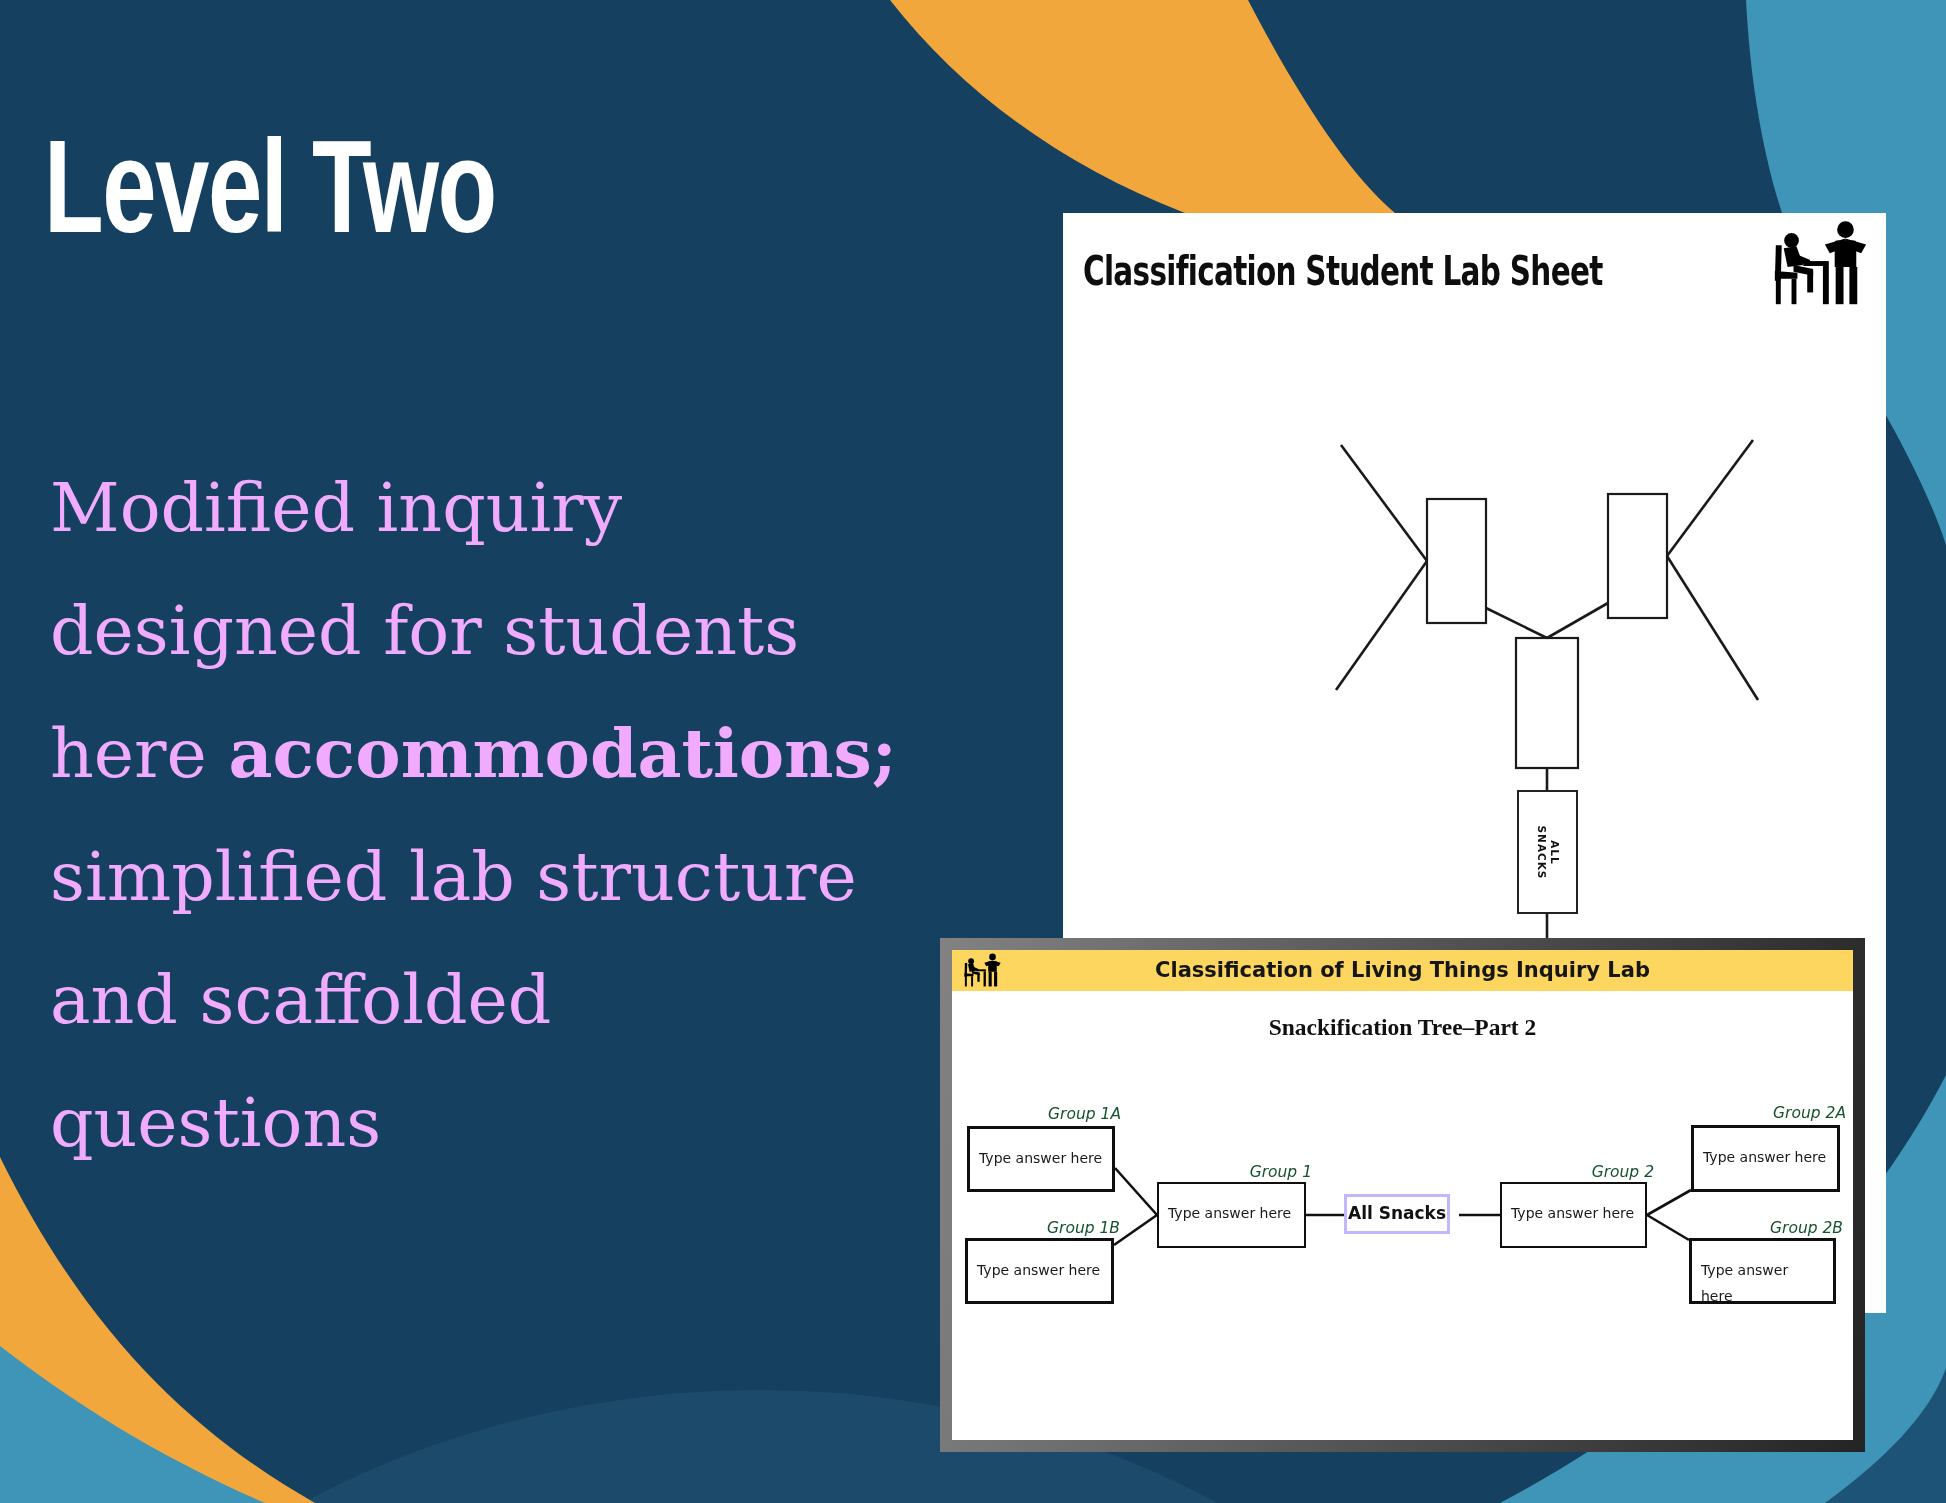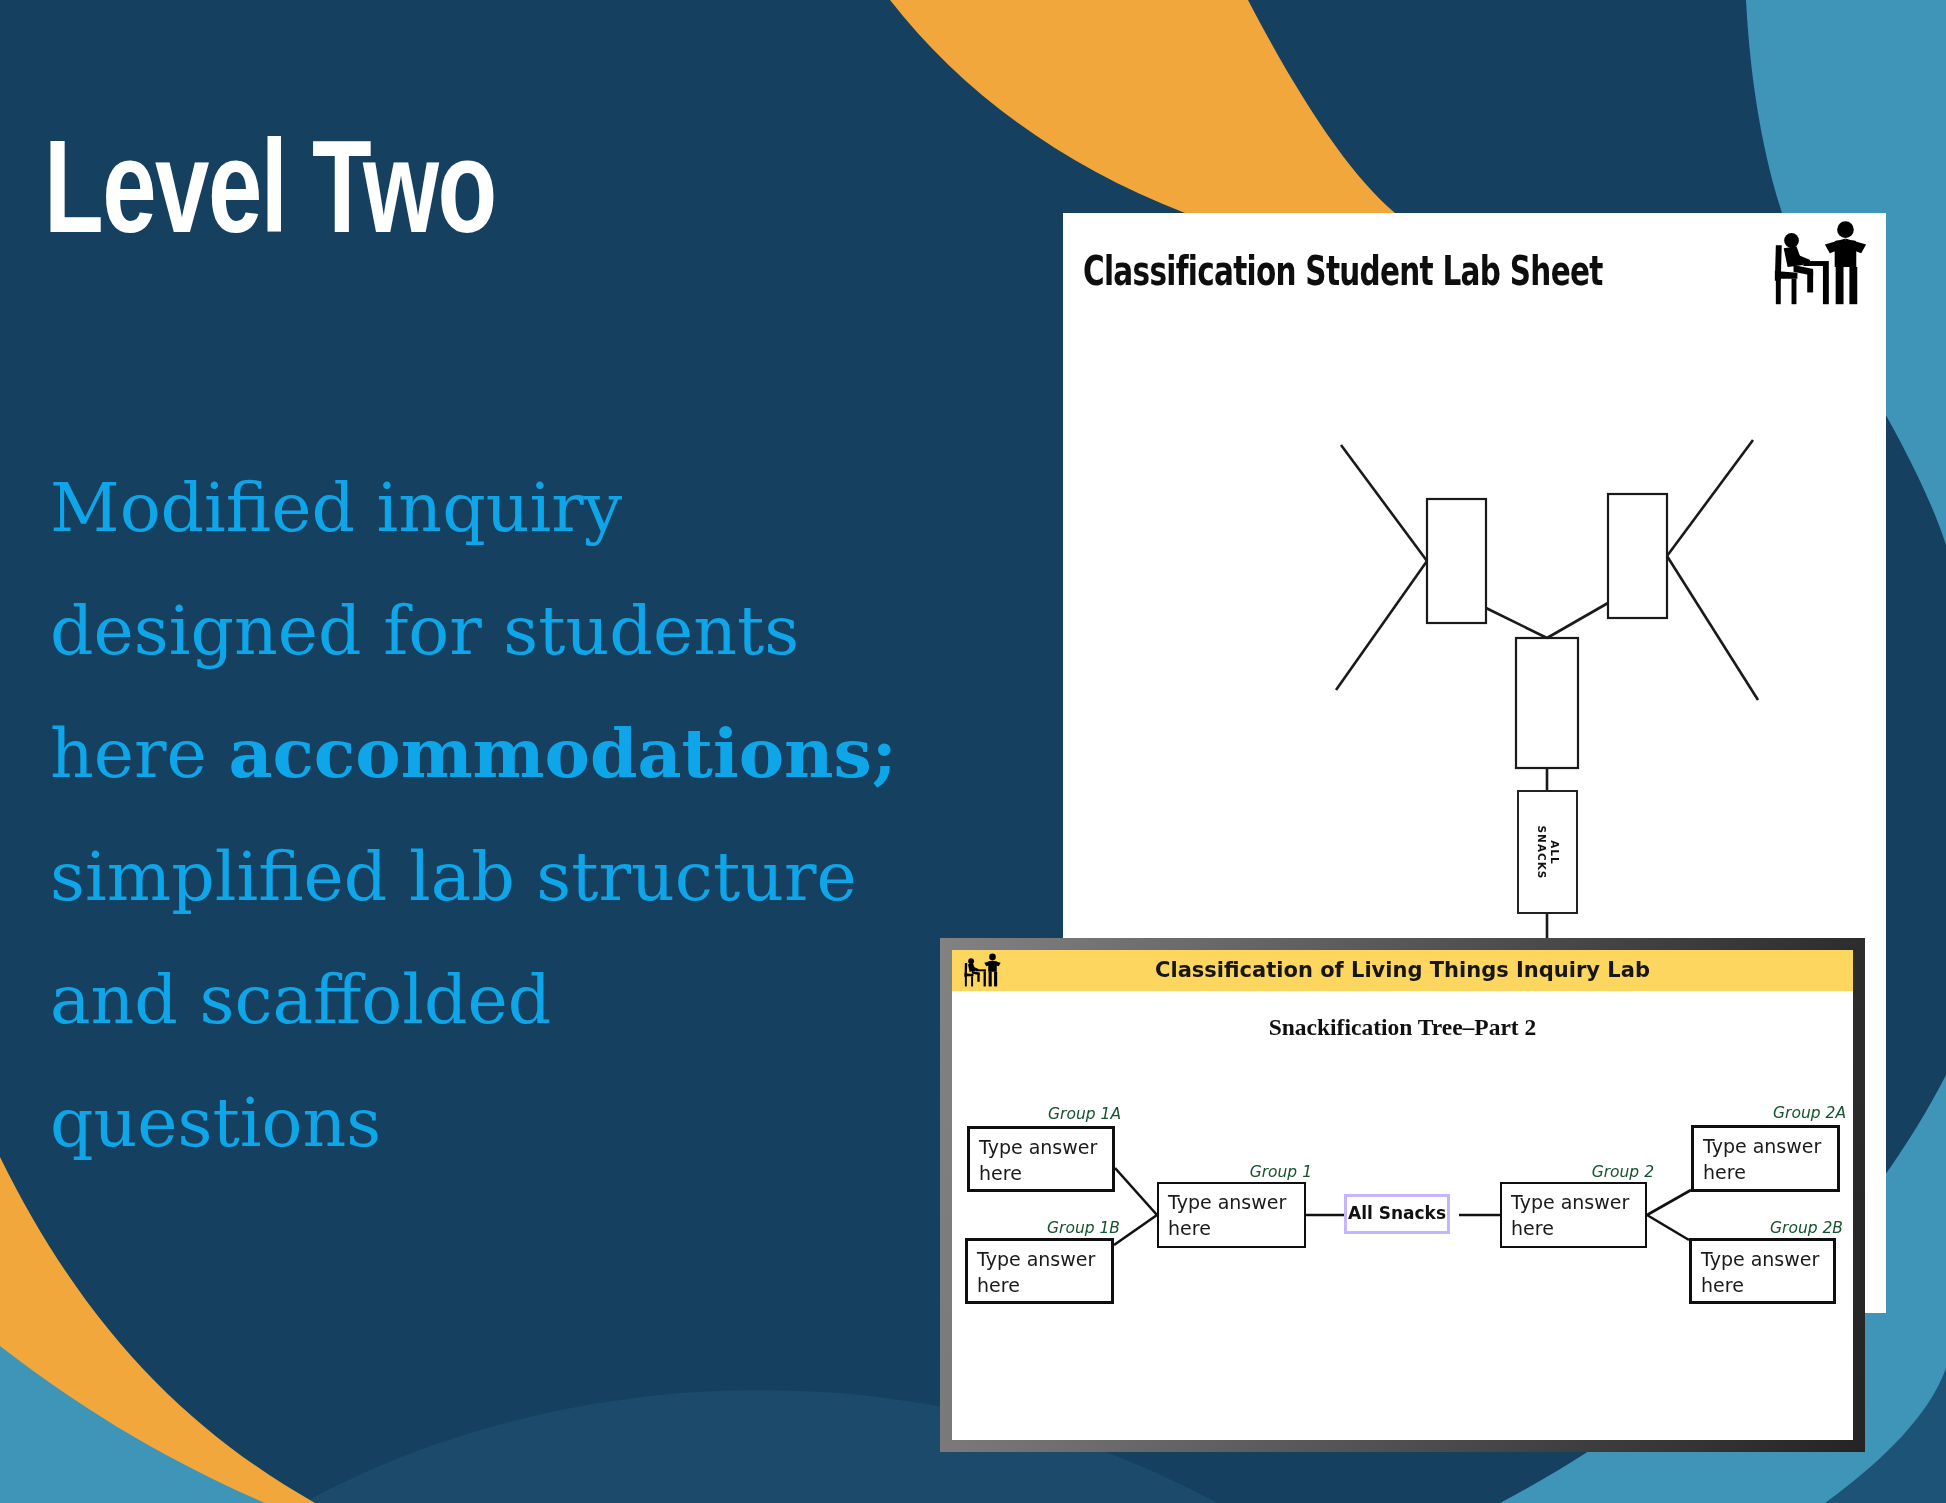--- a/index.html
+++ b/index.html
@@ -15,21 +15,21 @@
   
   .slide-title{
     position:absolute;left:44px;top:118px;
     color:#ffffff;font-weight:bold;font-size:132px;line-height:1.05;
     letter-spacing:-2px;
     transform:scaleX(.74);transform-origin:left top;
     white-space:nowrap;
   }
   .slide-body{
     position:absolute;left:50px;top:446px;width:860px;
-    color:#0ea5e9;
+    color:#f0abfc;
     font-family:"DejaVu Serif",serif;
     font-size:68px;line-height:123px;
   }
   .slide-body b{font-weight:bold;}
 
   
   .page1{
     position:absolute;left:1063px;top:213px;width:823px;height:1100px;
     background:#ffffff;
   }
@@ -76,22 +76,22 @@
   }
   .icon-sm{position:absolute;left:6px;top:3px;width:48px;height:35px;}
   .page2-subtitle{
     position:absolute;left:0;right:0;top:64px;text-align:center;
     color:#111;font-family:Liberation Serif, serif;
     font-weight:bold;font-size:23.5px;
   }
   .conn-svg{position:absolute;left:0;top:0;width:901px;height:490px;}
   .abox{
     position:absolute;background:#fff;border:3px solid #0f0f0f;box-sizing:border-box;
-    font-family:"DejaVu Sans",sans-serif;font-size:19px;line-height:26px;color:#1a1a1a;
-    padding:5px 9px;
+    font-family:"DejaVu Sans",sans-serif;font-size:14px;line-height:26px;color:#1a1a1a;
+    padding:16px 9px;
   }
   .gbox{border-width:2.5px;}
   .cbox{
     position:absolute;left:392px;top:244px;width:106px;height:40px;
     background:#fff;border:3px solid #c4b5fd;box-sizing:border-box;
     font-family:"DejaVu Sans",sans-serif;font-weight:bold;font-size:17px;
     line-height:32px;text-align:center;color:#111;
   }
   .glabel{
     position:absolute;width:160px;text-align:right;

